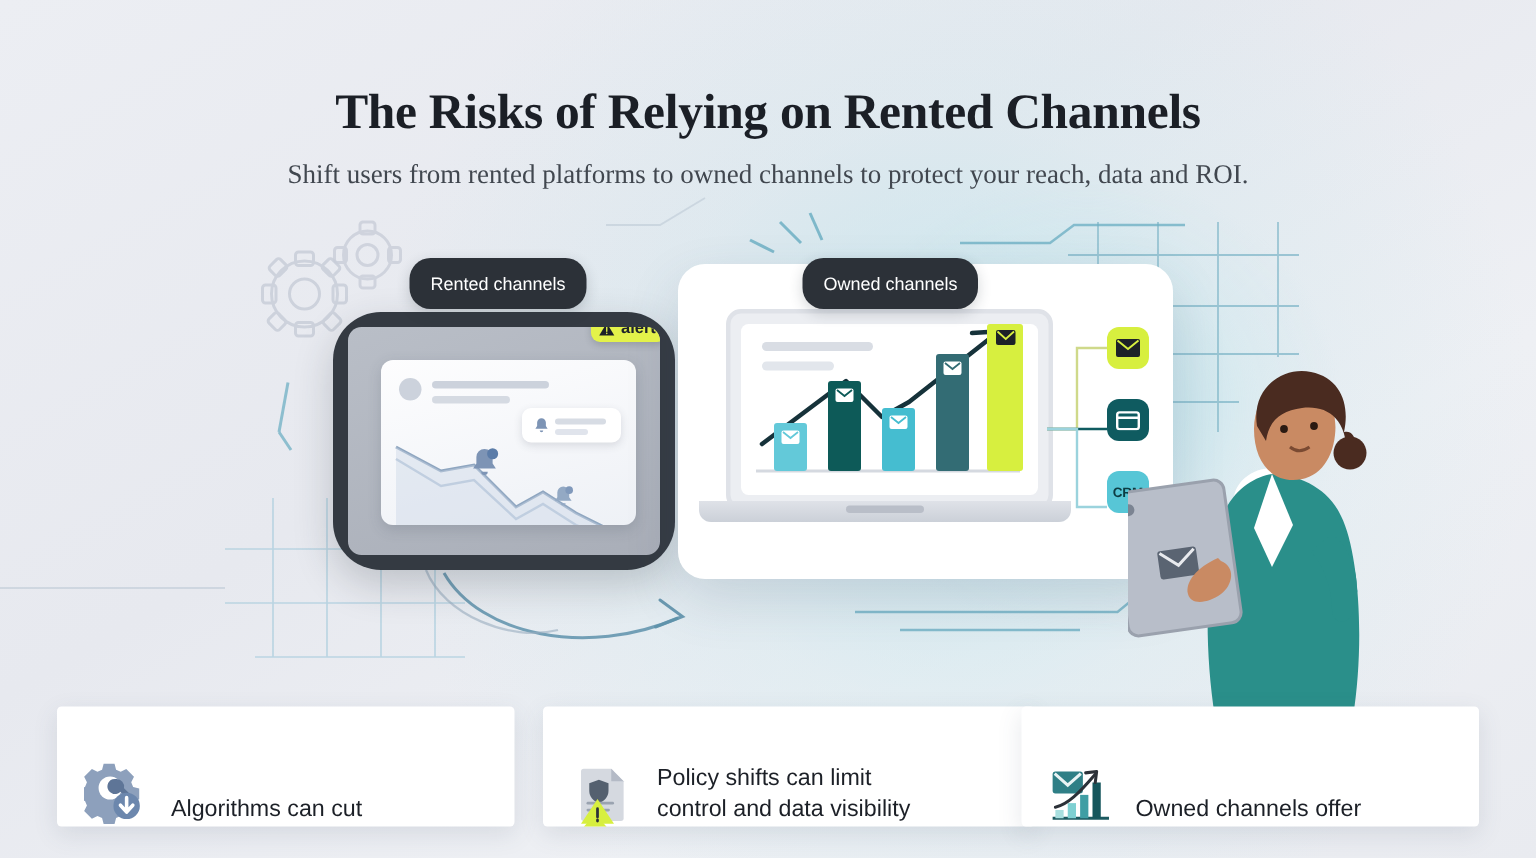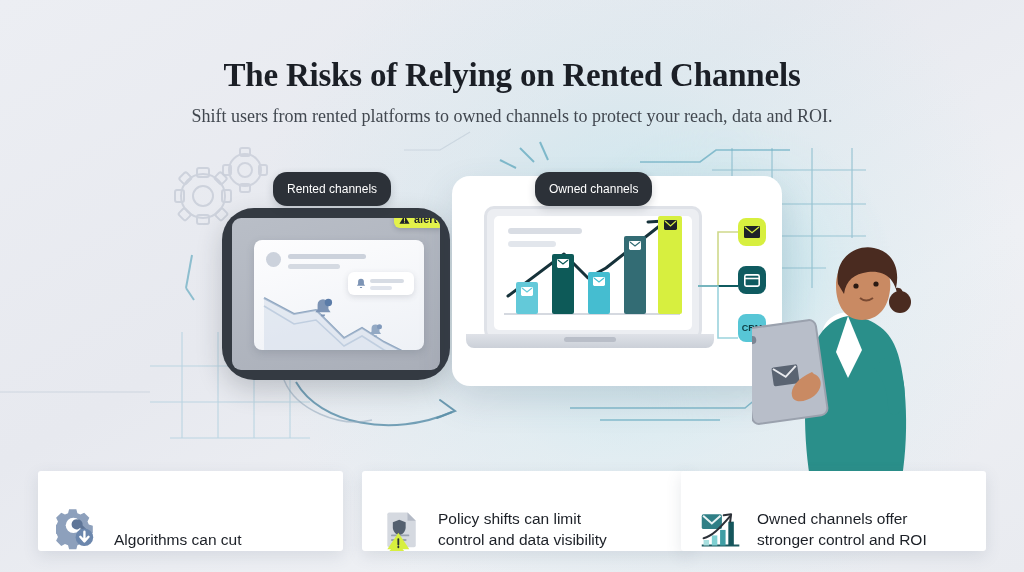--- a/index.html
+++ b/index.html
@@ -367,18 +367,17 @@
         <line x1="3" y1="42" x2="44" y2="42" stroke="#1c5a60" stroke-width="2.2"></line>
         <rect x="5" y="36" width="6" height="6" fill="#a8dfdf"></rect>
         <rect x="14" y="31" width="6" height="11" fill="#7fd0d2"></rect>
         <rect x="23" y="25" width="6" height="17" fill="#3f9ea4"></rect>
         <rect x="32" y="16" width="6" height="26" fill="#15565c"></rect>
         <path d="M5 34 C14 32 22 24 34 10" stroke="#2c3138" stroke-width="2.2" fill="none" stroke-linecap="round"></path>
         <path d="M27 9 L35 8 L34 16" stroke="#2c3138" stroke-width="2.2" fill="none" stroke-linecap="round" stroke-linejoin="round"></path>
       </svg>
       <div class="card-text">
         <div>Owned channels offer</div>
-        <div>stronger control and ROI</div>
       </div>
     </div>
 
   </div>
 </div>
 
 </body></html>

